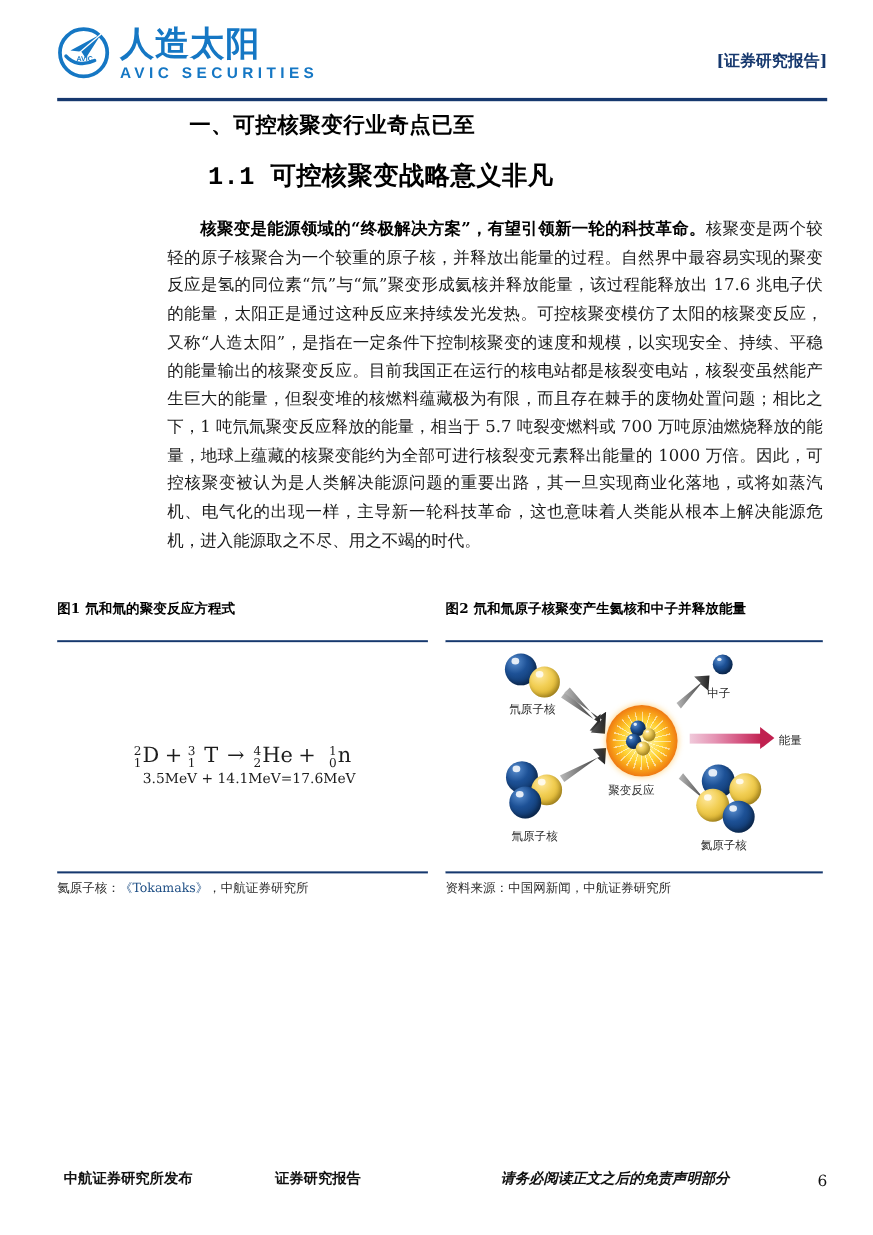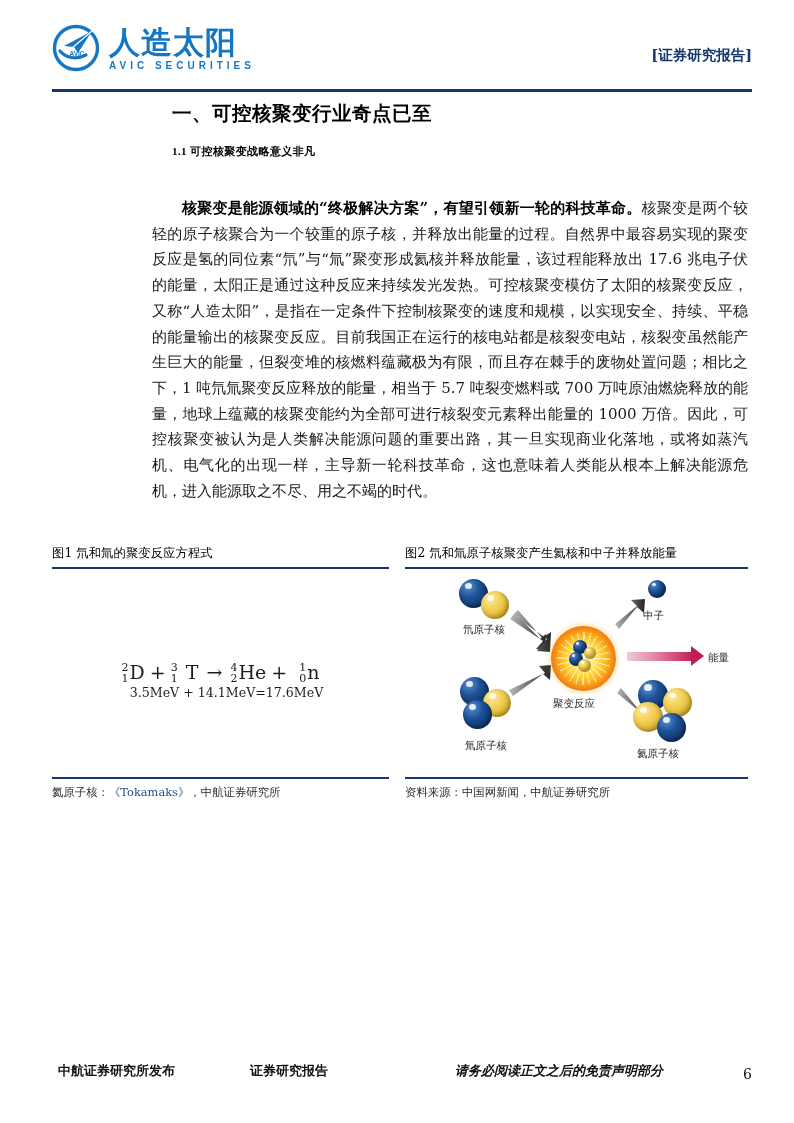--- a/index.html
+++ b/index.html
@@ -52,21 +52,21 @@
     font-family: "DejaVu Sans", sans-serif;
     font-size: 31px;
     font-weight: 700;
     color: #1577c4;
     letter-spacing: 1px;
     line-height: 1;
     white-space: nowrap;
   }
   .logo-en {
     font-family: "Liberation Sans", sans-serif;
-    font-size: 10px;
+    font-size: 14px;
     font-weight: 700;
     color: #1577c4;
     letter-spacing: 4.0px;
     line-height: 1;
     margin-top: 3px;
     white-space: nowrap;
   }
   .header-tag {
     position: absolute;
     right: 0;
@@ -94,23 +94,23 @@
     font-family: "DejaVu Serif", serif;
     font-size: 19.5px;
     font-weight: 700;
     letter-spacing: 0.5px;
     color: #000;
     white-space: nowrap;
   }
   .h2 {
     position: absolute;
     top: 144px;
-    left: 172px;
-    font-family: Liberation Serif, serif;
-    font-size: 11px;
+    left: 189px;
+    font-family: Liberation Mono, monospace;
+    font-size: 23px;
     font-weight: 700;
     letter-spacing: 0.4px;
     color: #000;
     white-space: nowrap;
   }
 
   
   .body-block {
     position: absolute;
     left: 152px;
@@ -134,23 +134,23 @@
   .fig {
     position: absolute;
     top: 545px;
   }
   #fig-1 { left: 52px; width: 337px; }
   #fig-2 { left: 405px; width: 343px; }
 
   .fig-caption {
     font-family: "DejaVu Serif", serif;
     font-size: 12.3px;
-    font-weight: 400;
+    font-weight: 700;
     color: #000;
-    padding-bottom: 5px;
+    padding-bottom: 20px;
     white-space: nowrap;
     letter-spacing: 0.1px;
   }
   .fig-rule-top {
     height: 2px;
     background: #16386e;
   }
   .fig-body {
     height: 208px;
     position: relative;

